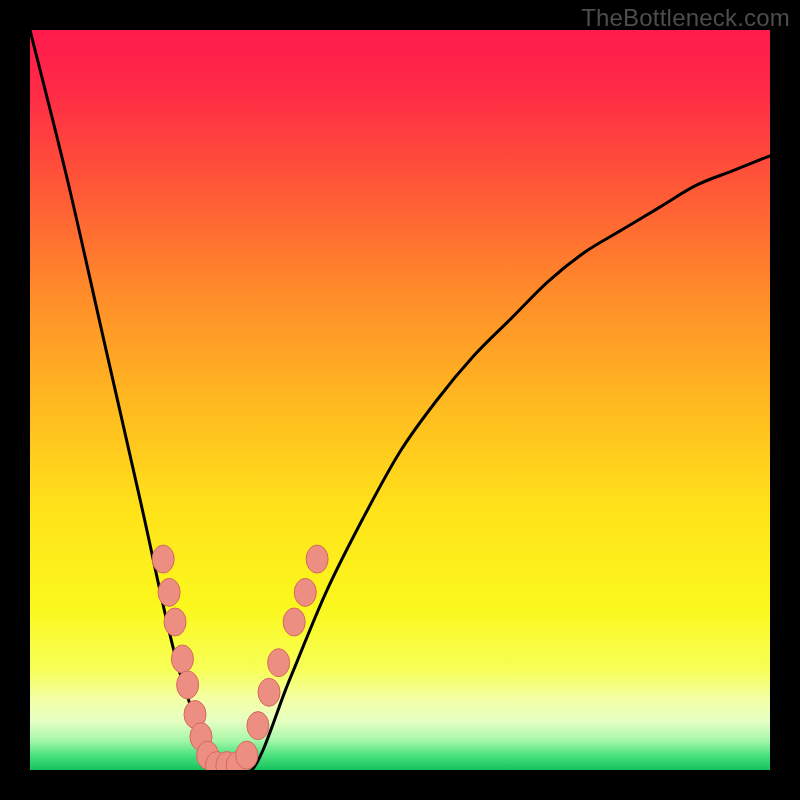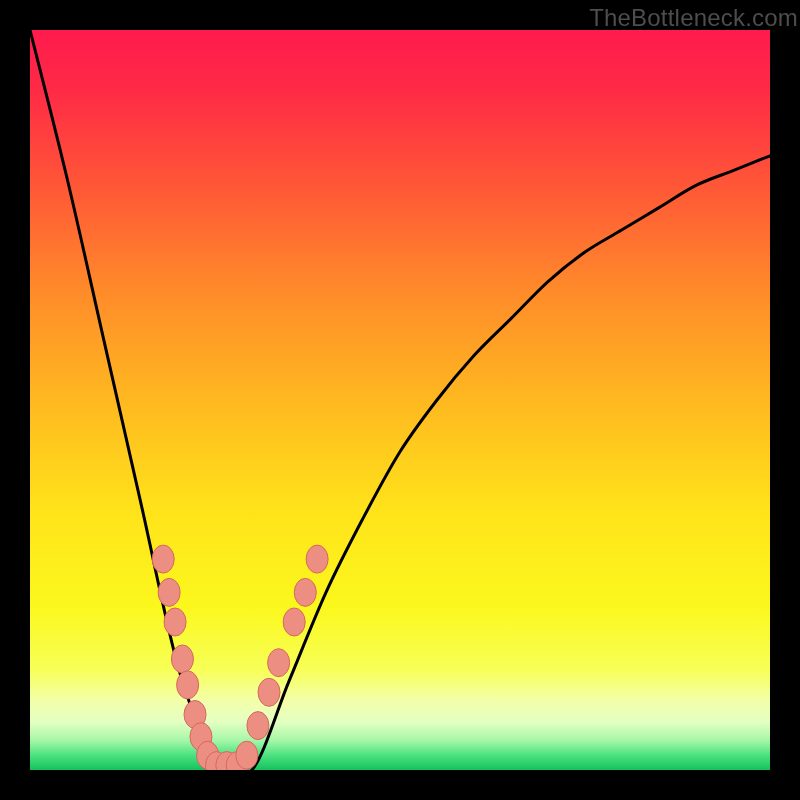--- a/index.html
+++ b/index.html
@@ -13,21 +13,21 @@
   }
   .stage {
     position: relative;
     width: 800px;
     height: 800px;
     background: #000;
   }
   .watermark {
     position: absolute;
     top: 4px;
-    right: 2px;
+    right: 10px;
     color: #4d4d4d;
     font-size: 24px;
     font-weight: 500;
     letter-spacing: 0.2px;
     z-index: 5;
   }
   .plot-area {
     position: absolute;
     left: 30px;
     top: 30px;

